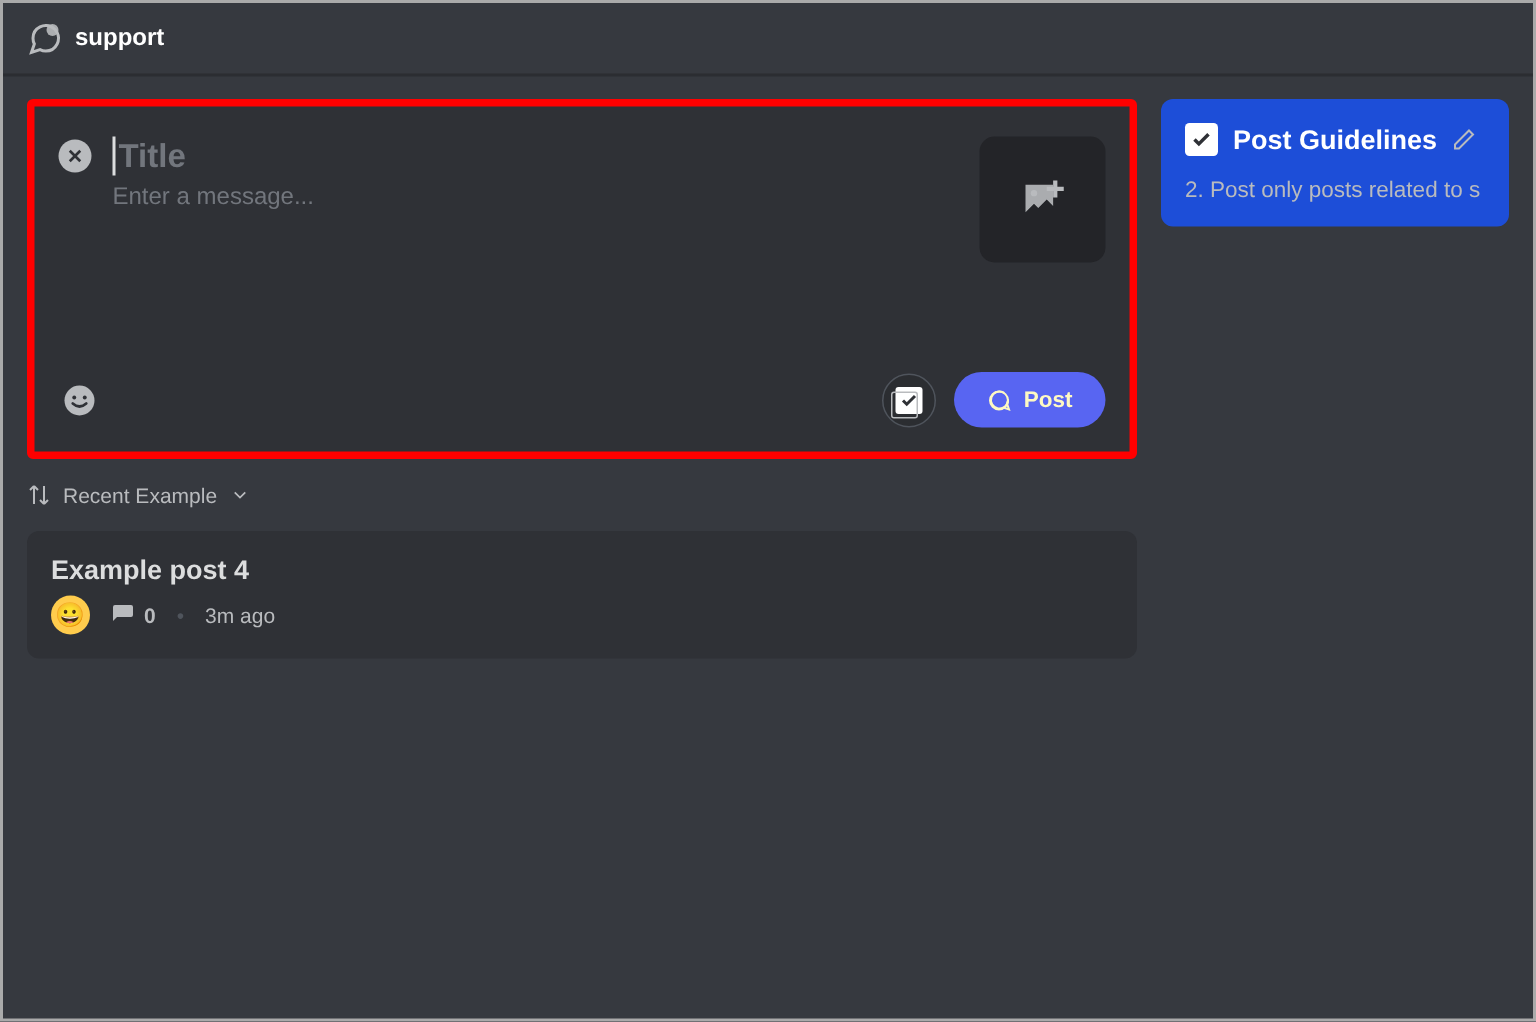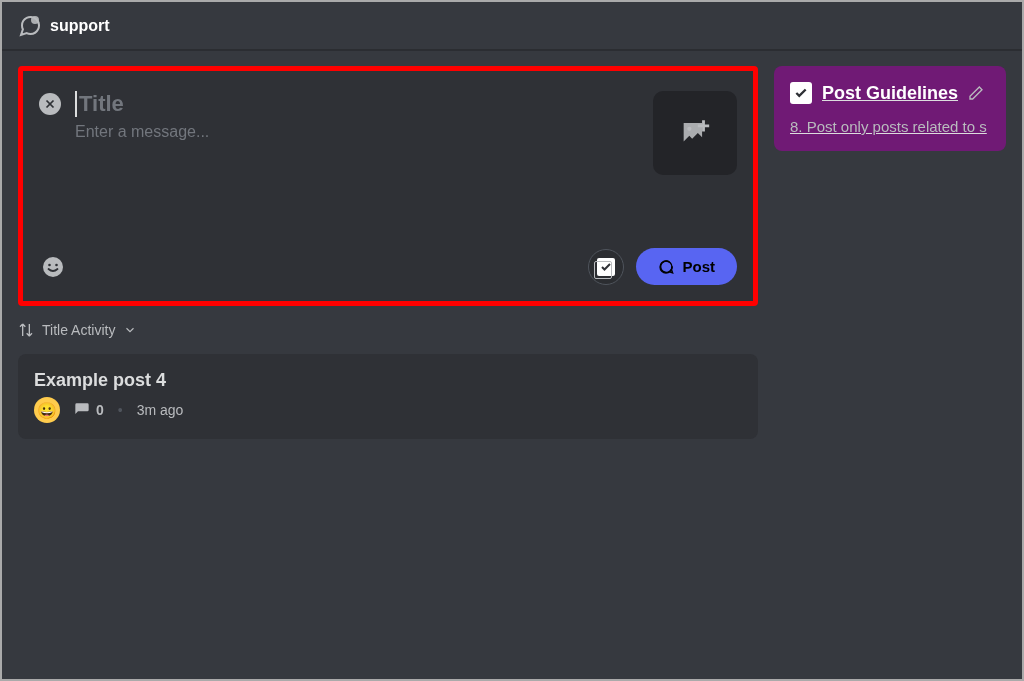--- a/index.html
+++ b/index.html
@@ -178,21 +178,21 @@
     }
     .checklist-btn svg {
       width: 12px;
       height: 12px;
       color: #2f3136;
       position: relative;
       z-index: 2;
     }
     .post-btn {
       background: #5865f2;
-      color: #000000;
+      color: #fef9c3;
       border: none;
       border-radius: 22px;
       padding: 10px 22px;
       font-size: 15px;
       font-weight: 600;
       cursor: pointer;
       display: flex;
       align-items: center;
       gap: 8px;
     }
@@ -263,25 +263,24 @@
       font-weight: 600;
     }
     .stat-icon {
       width: 16px;
       height: 16px;
     }
     .dot-sep {
       color: #4f545c;
     }
     .guidelines-box {
-      background: #701a75;
+      background: #1d4ed8;
       border-radius: 8px;
       padding: 16px;
       overflow: hidden;
-      text-decoration: underline;
     }
     .guidelines-header {
       display: flex;
       align-items: center;
       gap: 10px;
       margin-bottom: 14px;
     }
     .guidelines-checkbox {
       width: 22px;
       height: 22px;
@@ -377,21 +376,21 @@
           </svg>
           <span>Post</span>
         </button>
       </div>
     </div>
 
     <div class="sort-row">
       <svg class="sort-icon" viewBox="0 0 24 24" fill="none" stroke="currentColor" stroke-width="2">
         <path d="M7 3v18M7 3l-4 4M7 3l4 4M17 21V3M17 21l4-4M17 21l-4-4"></path>
       </svg>
-      <span>Title Activity</span>
+      <span>Recent Example</span>
       <svg class="chevron-icon" viewBox="0 0 24 24" fill="none" stroke="currentColor" stroke-width="2">
         <polyline points="6 9 12 15 18 9"></polyline>
       </svg>
     </div>
 
     <div class="post-card">
       <div class="post-title">Example post 4</div>
       <div class="post-stats">
         <span class="reaction-badge">😀</span>
         <span class="stat-item">
@@ -413,16 +412,16 @@
         <div class="guidelines-checkbox">
           <svg viewBox="0 0 24 24" fill="none" stroke="currentColor" stroke-width="4">
             <polyline points="20 6 9 17 4 12"></polyline>
           </svg>
         </div>
         <span class="guidelines-title">Post Guidelines</span>
         <svg class="edit-icon" viewBox="0 0 24 24" fill="none" stroke="currentColor" stroke-width="2">
           <path d="M17 3l4 4L7 21H3v-4L17 3z"></path>
         </svg>
       </div>
-      <div class="guidelines-text">8. Post only posts related to s</div>
+      <div class="guidelines-text">2. Post only posts related to s</div>
     </div>
   </div>
 </div>
 
 </body></html>

